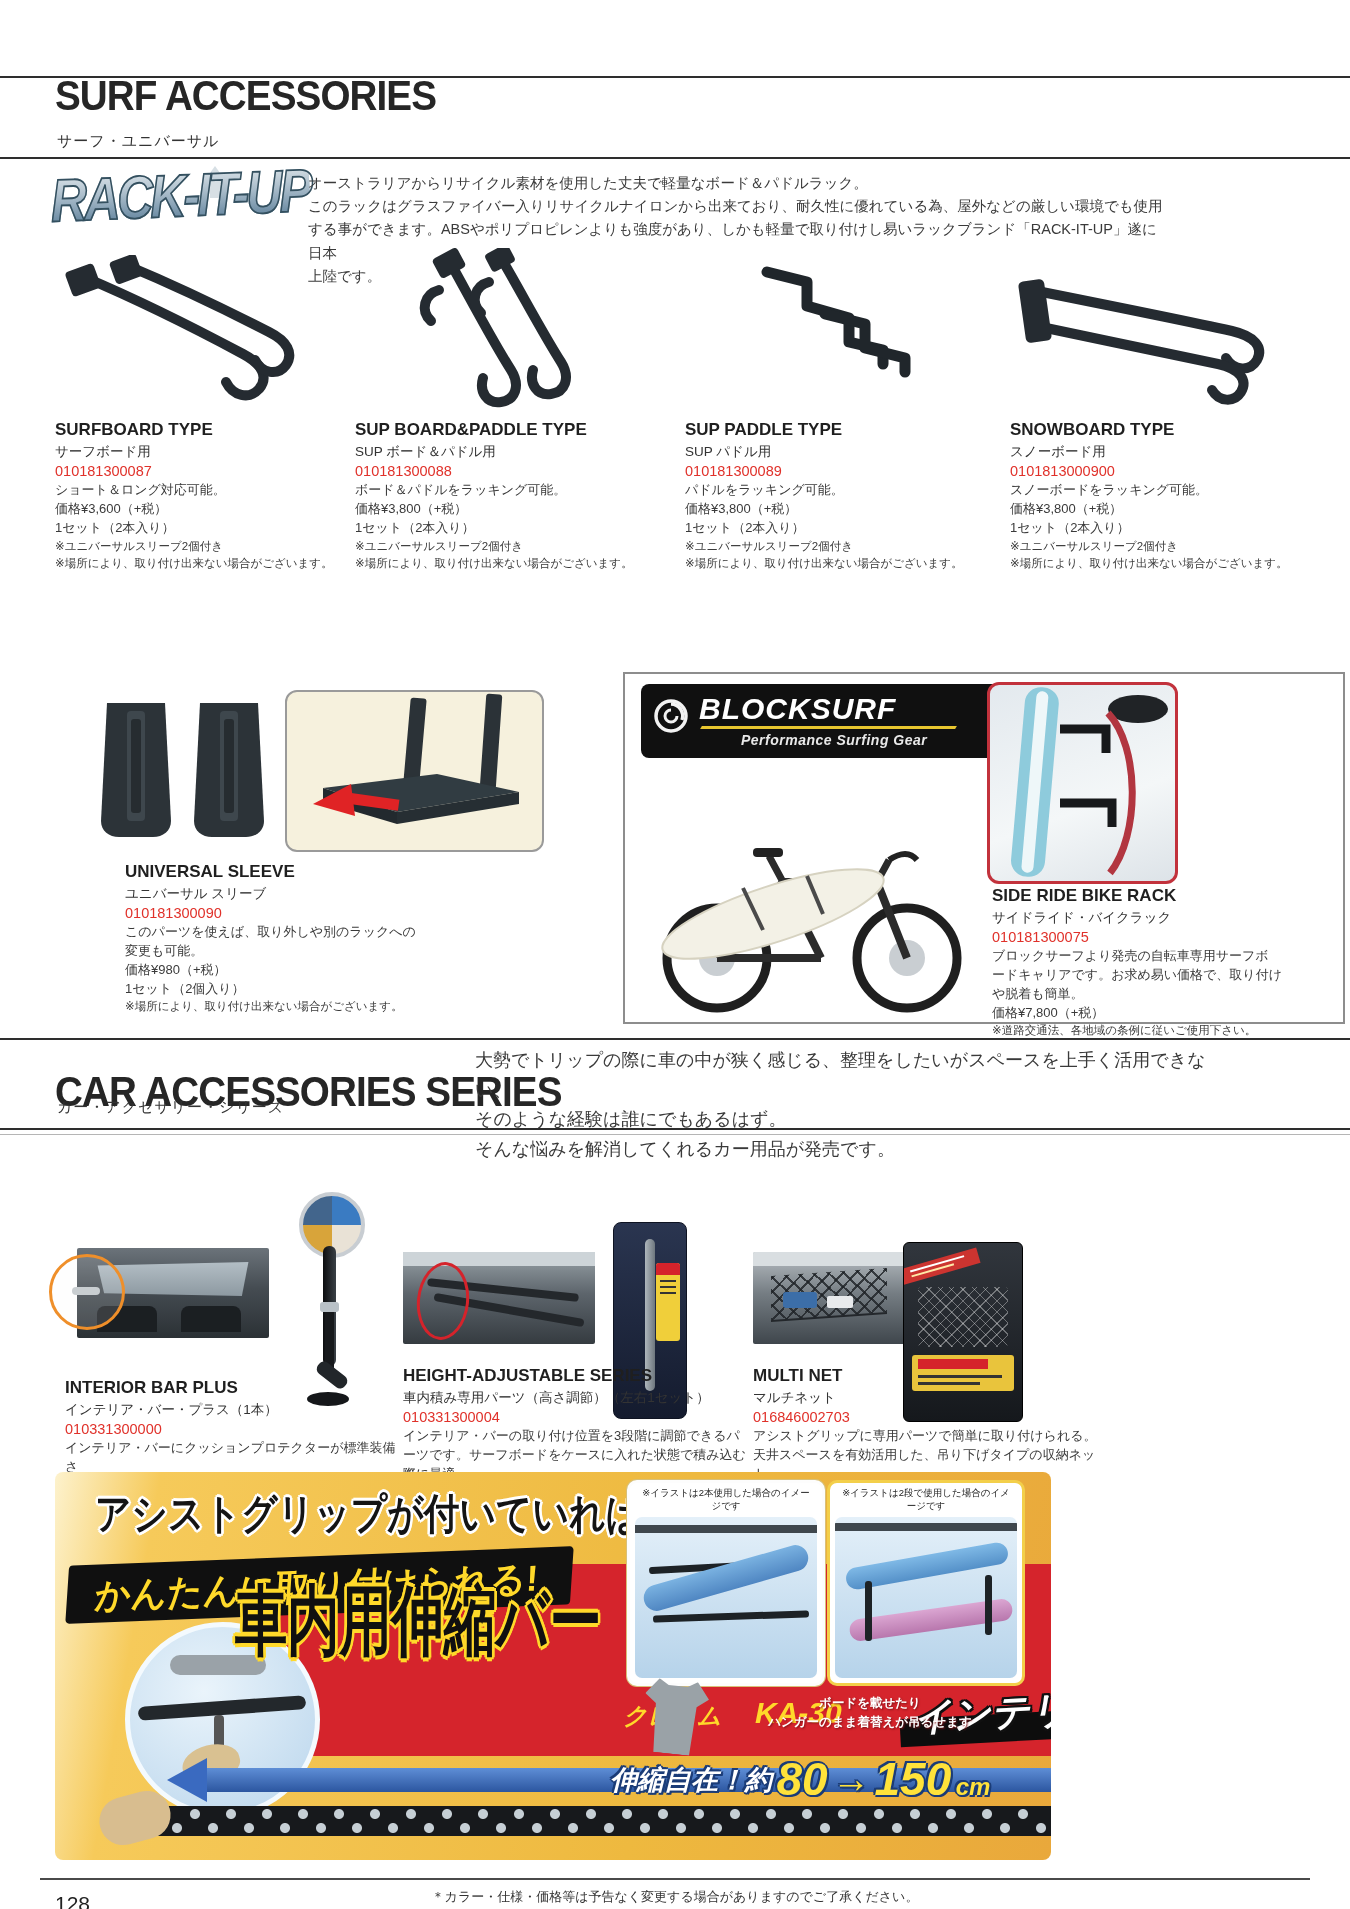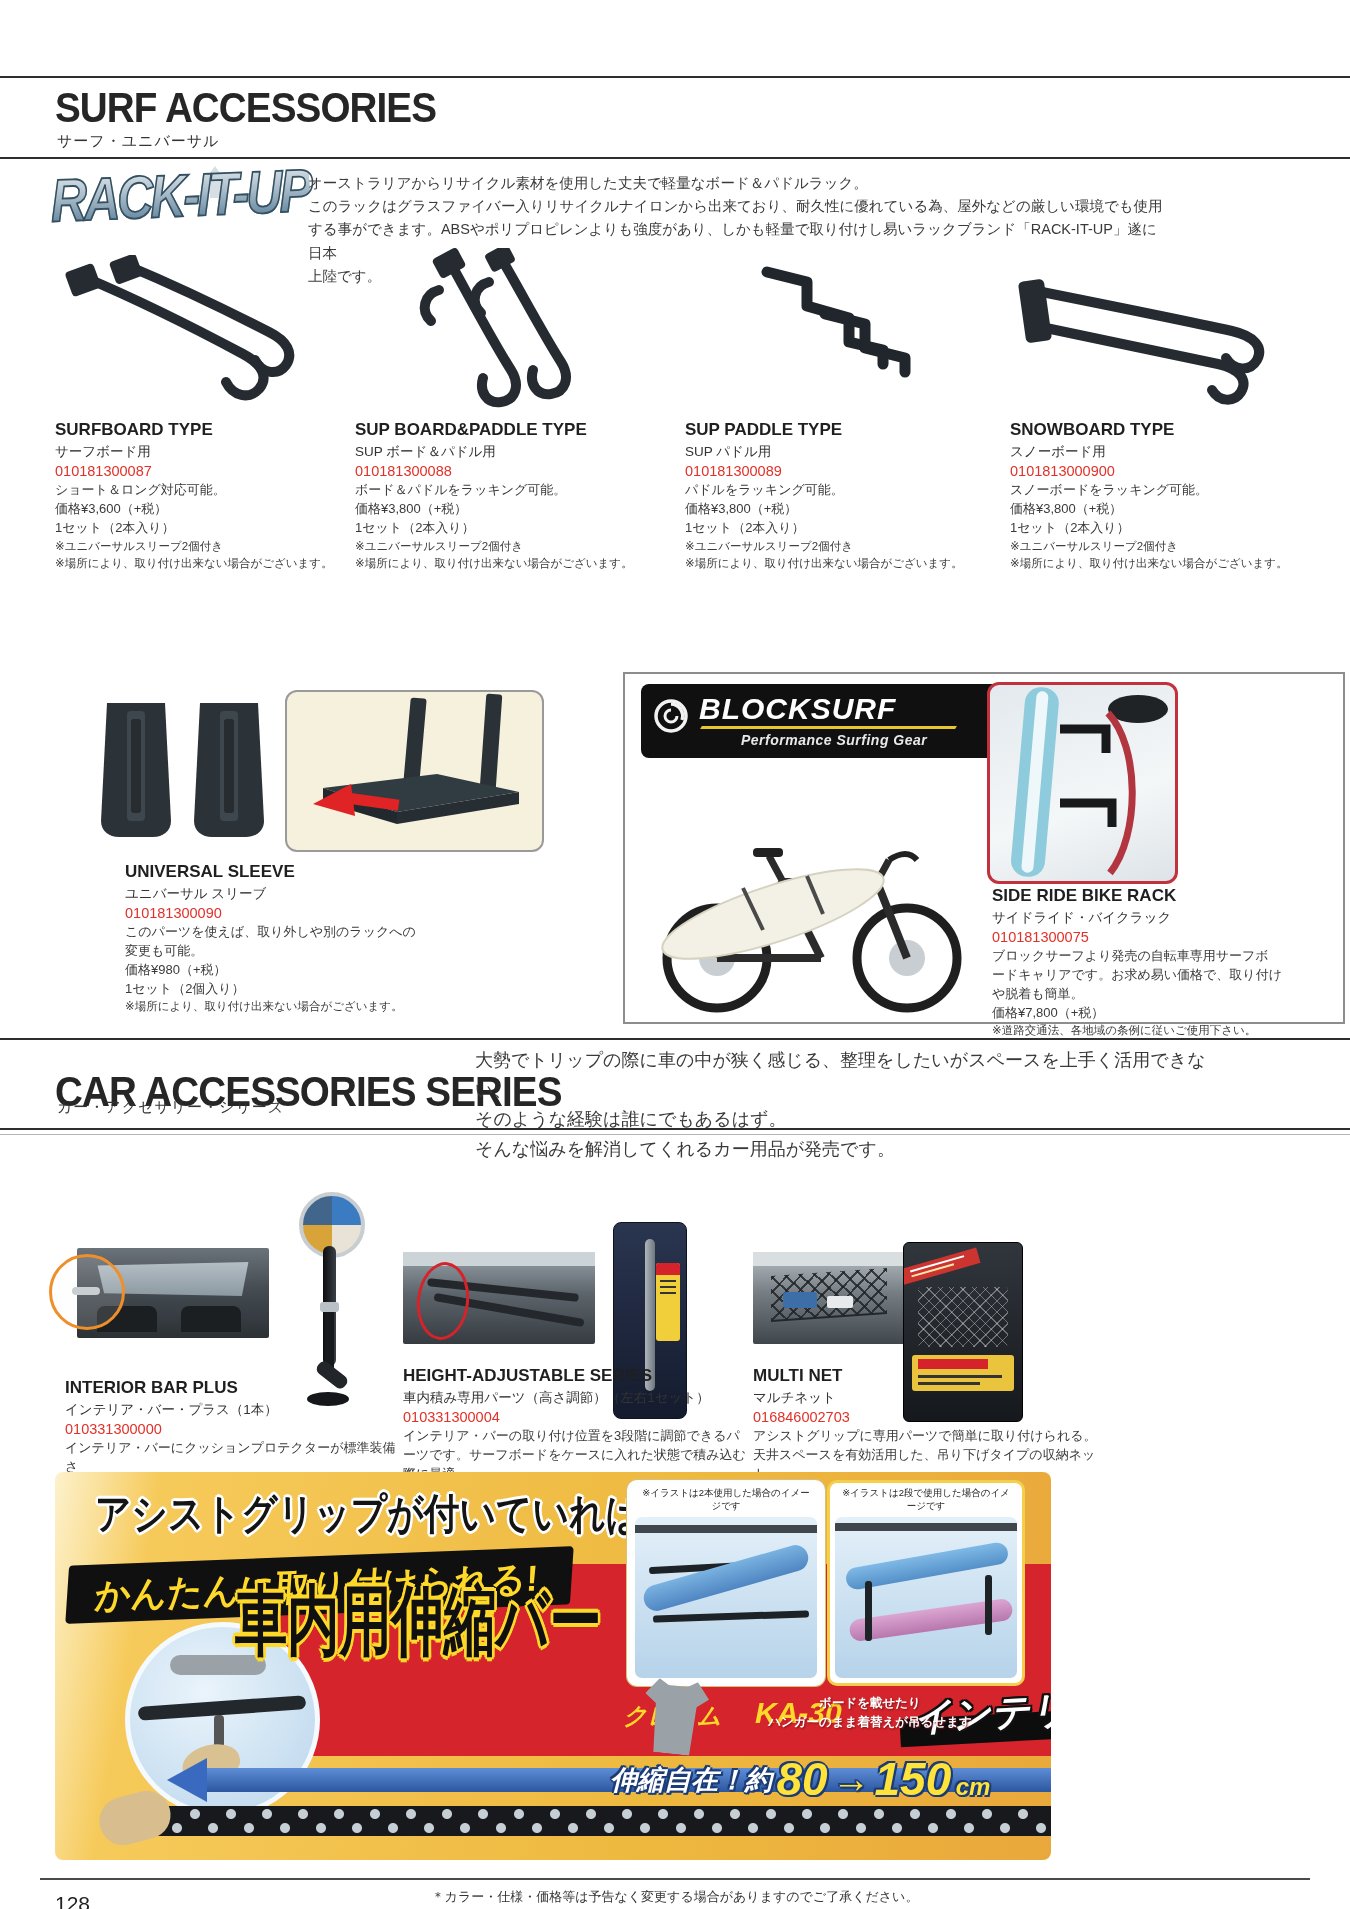--- a/index.html
+++ b/index.html
@@ -30,21 +30,21 @@
     background:linear-gradient(180deg,#e4f0f9 0%,#b6d3ea 100%);overflow:hidden;}
   .pan-note{position:absolute;top:4px;left:8px;right:8px;font-size:9.5px;color:#222;line-height:1.35;text-align:center;}
   .bar-seg{position:absolute;background:#17191c;border-radius:6px;
     background-image:radial-gradient(circle at 9px 8px,#c6cfd5 4.5px,transparent 5.5px),radial-gradient(circle at 27px 22px,#c6cfd5 4.5px,transparent 5.5px);
     background-size:36px 30px;}
 </style>
 </head>
 <body>
 
 <div class="hline" style="top:76px;left:0;width:1350px;height:2px;"></div>
-<div class="abs" style="left:55px;top:84px;">
+<div class="abs" style="left:55px;top:72px;">
   <span class="sec-title">SURF ACCESSORIES</span>
 </div>
 <div class="abs sec-sub" style="left:57px;top:132px;">サーフ・ユニバーサル</div>
 <div class="hline" style="top:157px;left:0;width:1350px;height:2px;"></div>
 
 <div class="abs" style="left:52px;top:178px;width:260px;height:90px;">
   <div class="abs" style="left:150px;top:-12px;">
     <div style="width:0;height:0;border-left:13px solid transparent;border-right:13px solid transparent;border-bottom:18px solid #d7dfe4;"></div>
     <div style="width:10px;height:14px;background:#d7dfe4;margin-left:8px;border:0;"></div>
   </div>

